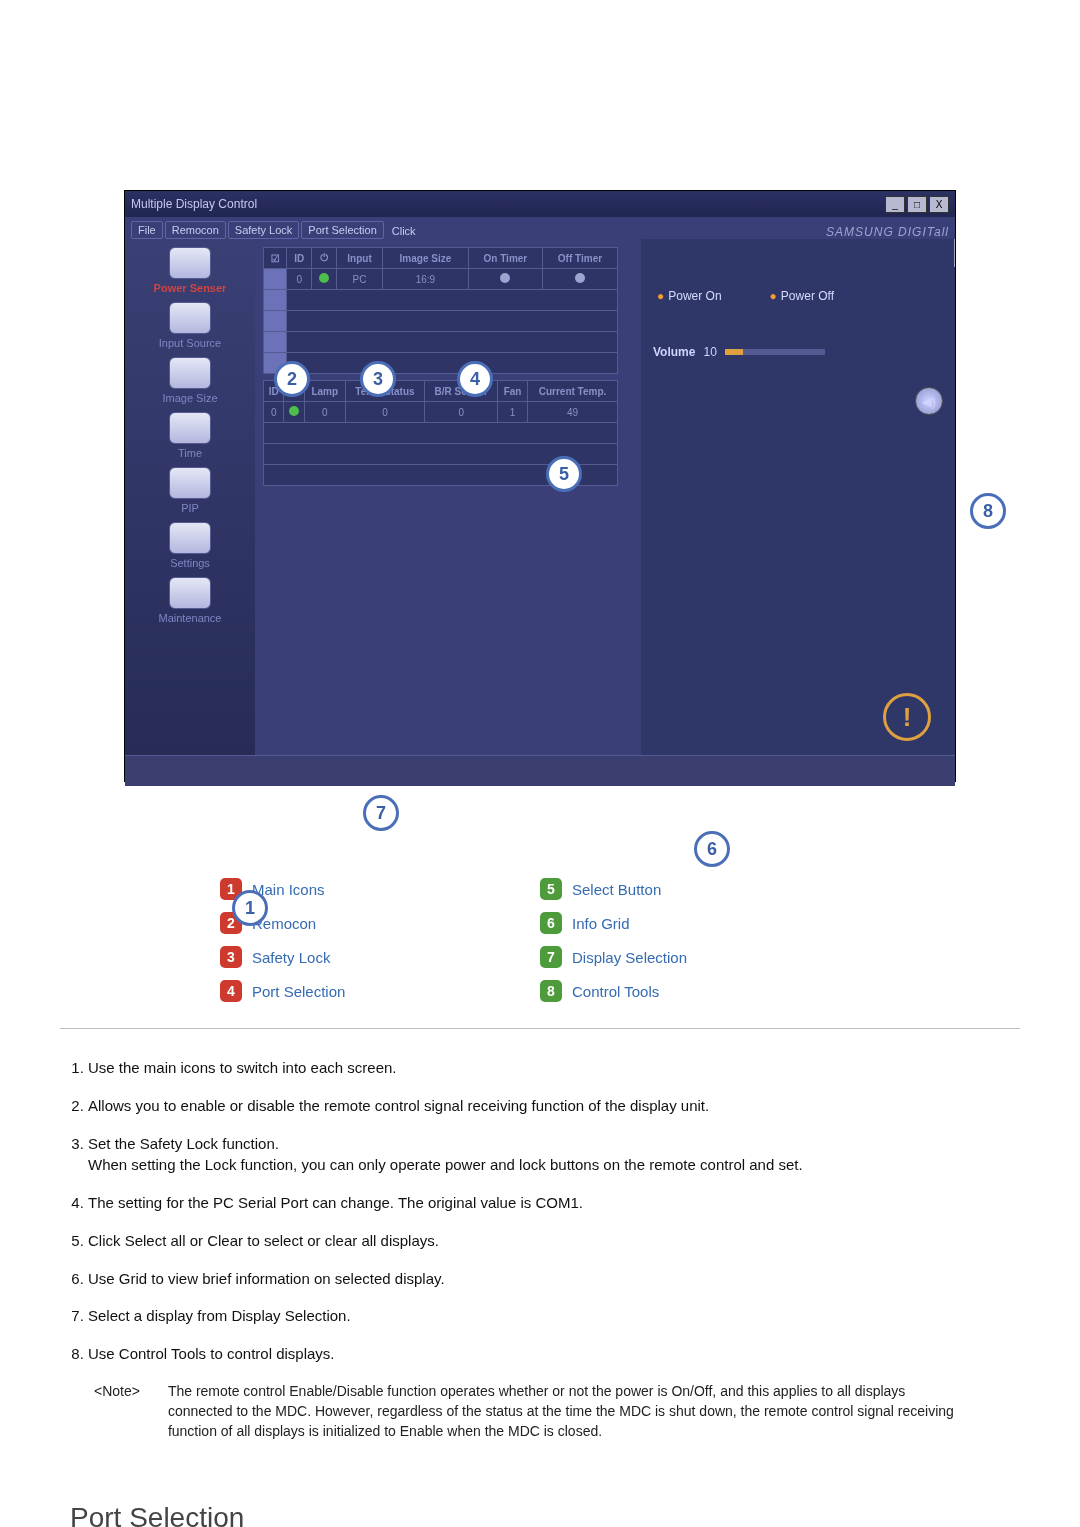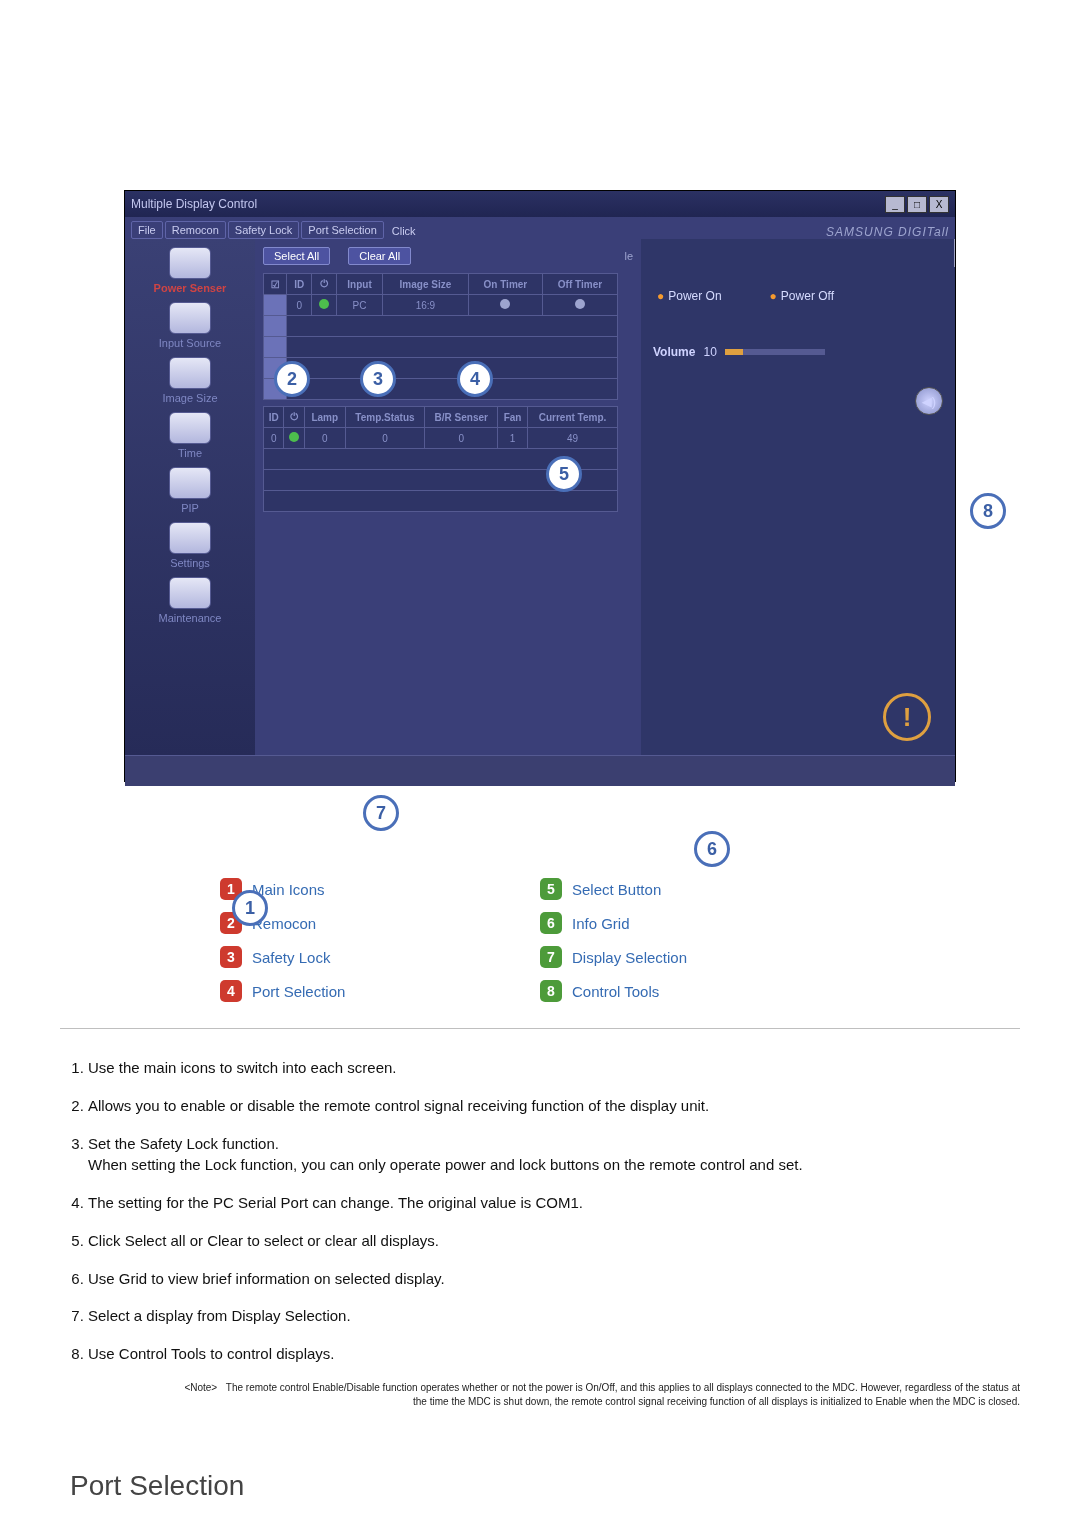--- a/index.html
+++ b/index.html
@@ -41,21 +41,21 @@
 .c5{left:546px;top:266px;} .c6{left:694px;top:641px;} .c7{left:363px;top:605px;} .c8{left:970px;top:303px;}
 .legend{width:640px;margin:90px auto 20px auto;}
 .legrow{display:flex;}
 .legcell{flex:1;display:flex;align-items:center;gap:10px;font-size:15px;padding:6px 0;}
 .numbadge{width:22px;height:22px;border-radius:5px;background:#ce3a2e;color:#fff;font-weight:bold;font-size:14px;display:flex;align-items:center;justify-content:center;}
 .numbadge.g{background:#4d9b3a;}
 .legcell span.t{color:#356bb3;}
 hr.sep{border:none;border-top:1px solid #bfbfbf;margin:10px 0 28px 0;}
 ol.notes{font-size:15px;color:#111;padding-left:28px;}
 ol.notes li{margin-bottom:16px;line-height:1.45;}
-.notebox{margin-left:34px;margin-top:14px;font-size:10px;line-height:1.45;text-align:right;}
+.notebox{margin-left:34px;margin-top:14px;font-size:14px;line-height:1.45;}
 .notebox .lbl{display:inline-block;width:70px;vertical-align:top;}
 .notebox .txt{display:inline-block;width:800px;vertical-align:top;}
 h2.sec{font-size:28px;color:#444;font-weight:normal;margin:60px 0 20px 10px;}
 </style>
 </head>
 <body>
 
 <div class="page">
 
   <div class="screenshot">
@@ -100,26 +100,20 @@
         <div class="side-item">
             <div class="side-icon"></div>
             <span>Settings</span>
           </div>
         <div class="side-item">
             <div class="side-icon"></div>
             <span>Maintenance</span>
           </div>
       </div>
       <div class="center">
-        <div class="topbtns">
-          <span class="tbtn">Select All</span>
-          <span class="tbtn">Clear All</span>
-          <span style="flex:1"></span>
-          <span style="color:#9da4cf;font-size:11px;">le</span>
-        </div>
         <table class="tbl">
           <tbody>
               <tr>
             <th>☑</th>
             <th>ID</th>
             <th>⏻</th>
             <th>Input</th>
             <th>Image Size</th>
             <th>On Timer</th>
             <th>Off Timer</th>

